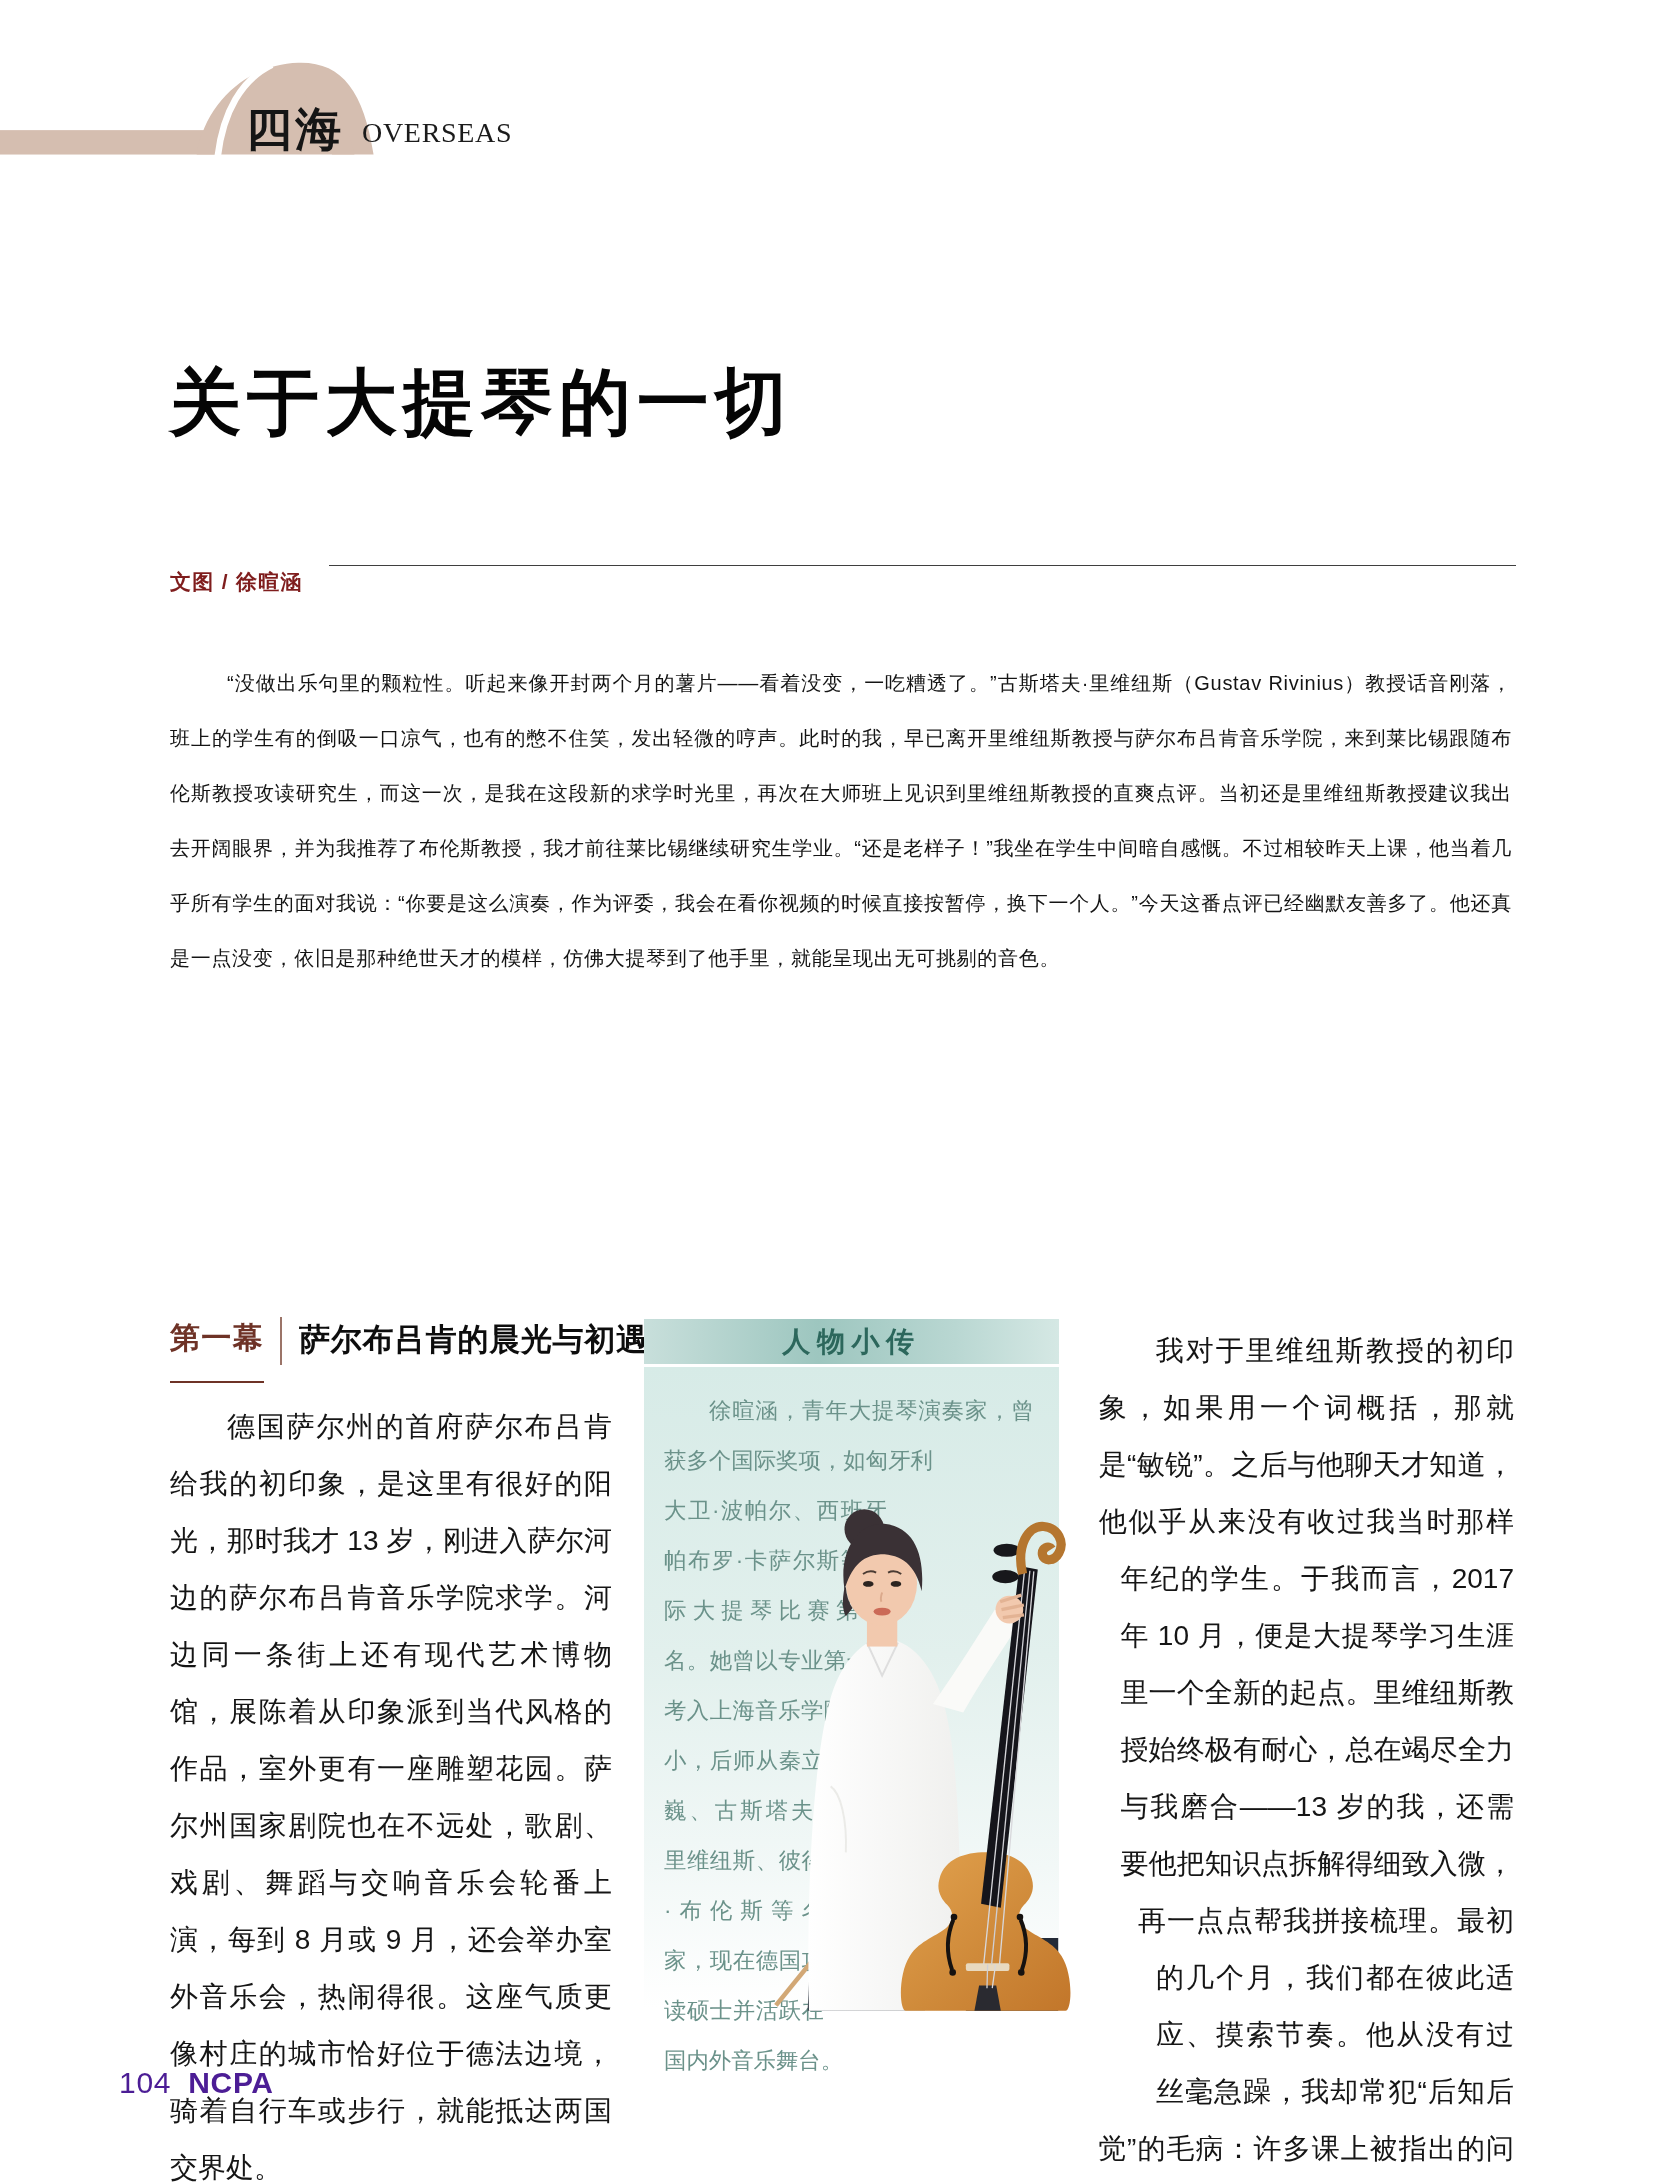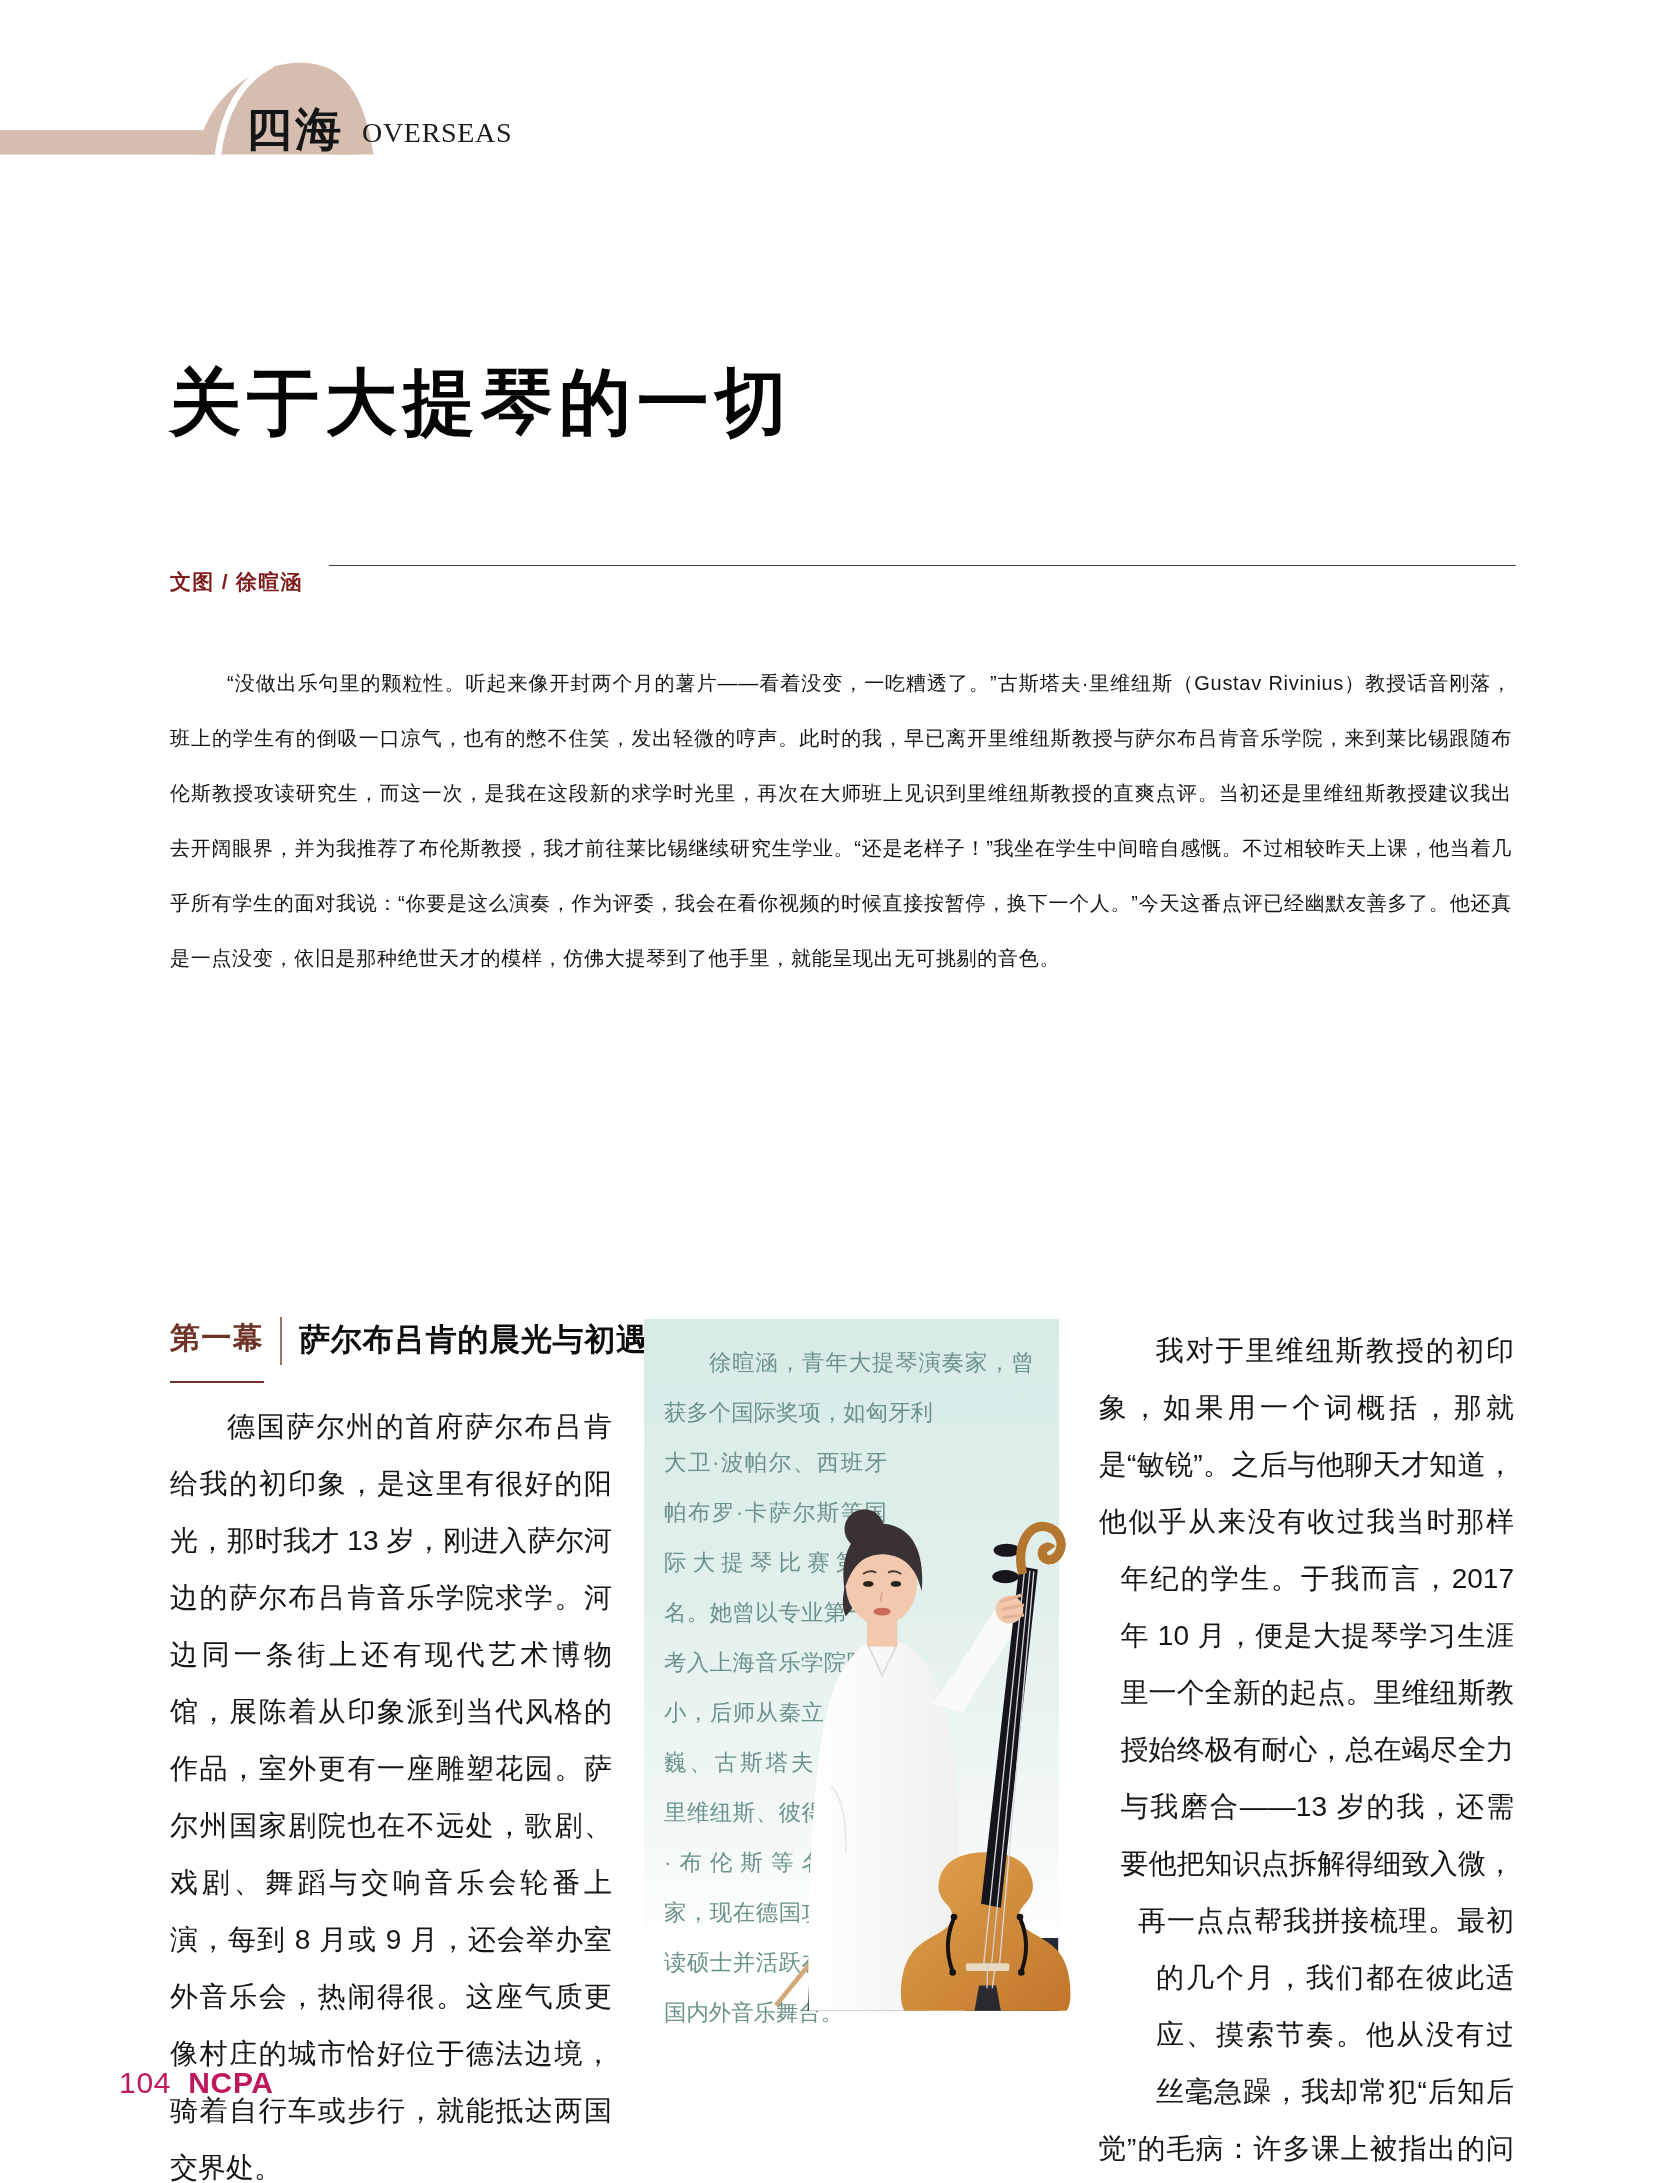--- a/index.html
+++ b/index.html
@@ -85,21 +85,21 @@
   }
   .pb-body .s1{float:right;width:8px;height:99px;}
   .pb-body .s2{float:right;clear:right;width:109px;height:50px;}
   .pb-body .s3{float:right;clear:right;width:155px;height:149px;}
   .pb-body .s4{float:right;clear:right;width:173px;height:99px;}
   .pb-body .s5{float:right;clear:right;width:218px;height:248px;}
   .pb-photo{
     position:absolute;right:-18.5px;bottom:0;width:310px;height:502px;pointer-events:none;
   }
   
-  .footer{position:absolute;left:119px;top:2066px;font-size:30px;color:#be185d;letter-spacing:0.7px;}
+  .footer{position:absolute;left:119px;top:2066px;font-size:30px;color:#4c1d95;letter-spacing:0.7px;}
   .footer .num{font-weight:400;}
   .footer .jr{font-weight:700;margin-left:17px;}
 </style>
 </head>
 <body>
 
 <div class="masthead">
   <svg width="627" height="185" viewBox="0 0 950 280">
     <rect x="0" y="197" width="334" height="37" fill="#d5beb0"></rect>
     <path d="M298,234 C312,150 380,97 452,95 C518,93 551,138 566,234 Z" fill="#d5beb0"></path>
@@ -120,20 +120,23 @@
   <span class="act-label">第一幕</span>
   <span class="act-divider"></span>
   <span class="act-heading">萨尔布吕肯的晨光与初遇</span>
 </div>
 
 <div class="col-left">
   <span>德国萨尔州的首府萨尔布吕肯给我的初印象，是这里有很好的阳光，那时我才 13 岁，刚进入萨尔河边的萨尔布吕肯音乐学院求学。河边同一条街上还有现代艺术博物馆，展陈着从印象派到当代风格的作品，室外更有一座雕塑花园。萨尔州国家剧院也在不远处，歌剧、戏剧、舞蹈与交响音乐会轮番上演，每到 8 月或 9 月，还会举办室外音乐会，热闹得很。这座气质更像村庄的城市恰好位于德法边境，骑着自行车或步行，就能抵达两国交界处。</span>
 </div>
 
 <div class="profile-box">
+  <div class="pb-band">
+    <span class="pb-title">人物小传</span>
+  </div>
   <div class="pb-body">
     <span class="s1"></span>
     <span class="s2"></span>
     <span class="s3"></span>
     <span class="s4"></span>
     <span class="s5"></span>
     <span>徐暄涵，青年大提琴演奏家，曾获多个国际奖项，如匈牙利大卫·波帕尔、西班牙帕布罗·卡萨尔斯等国际大提琴比赛第一名。她曾以专业第一考入上海音乐学院附小，后师从秦立巍、古斯塔夫·里维纽斯、彼得·布伦斯等名家，现在德国攻读硕士并活跃在国内外音乐舞台。</span>
   </div>
   <svg class="pb-photo" viewBox="0 0 470 760">
     <defs>

